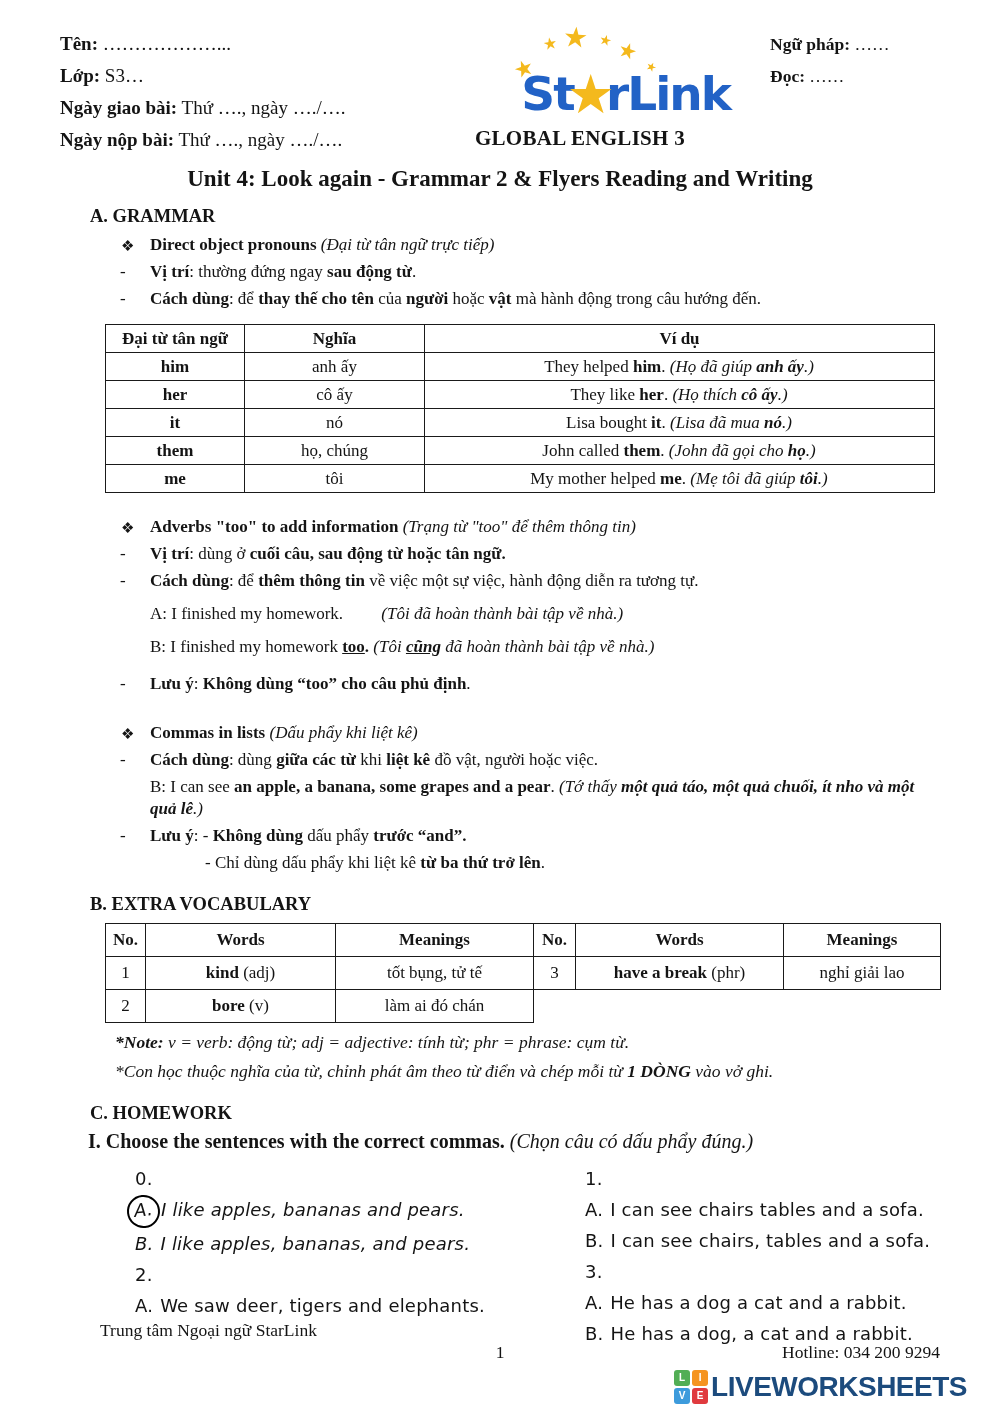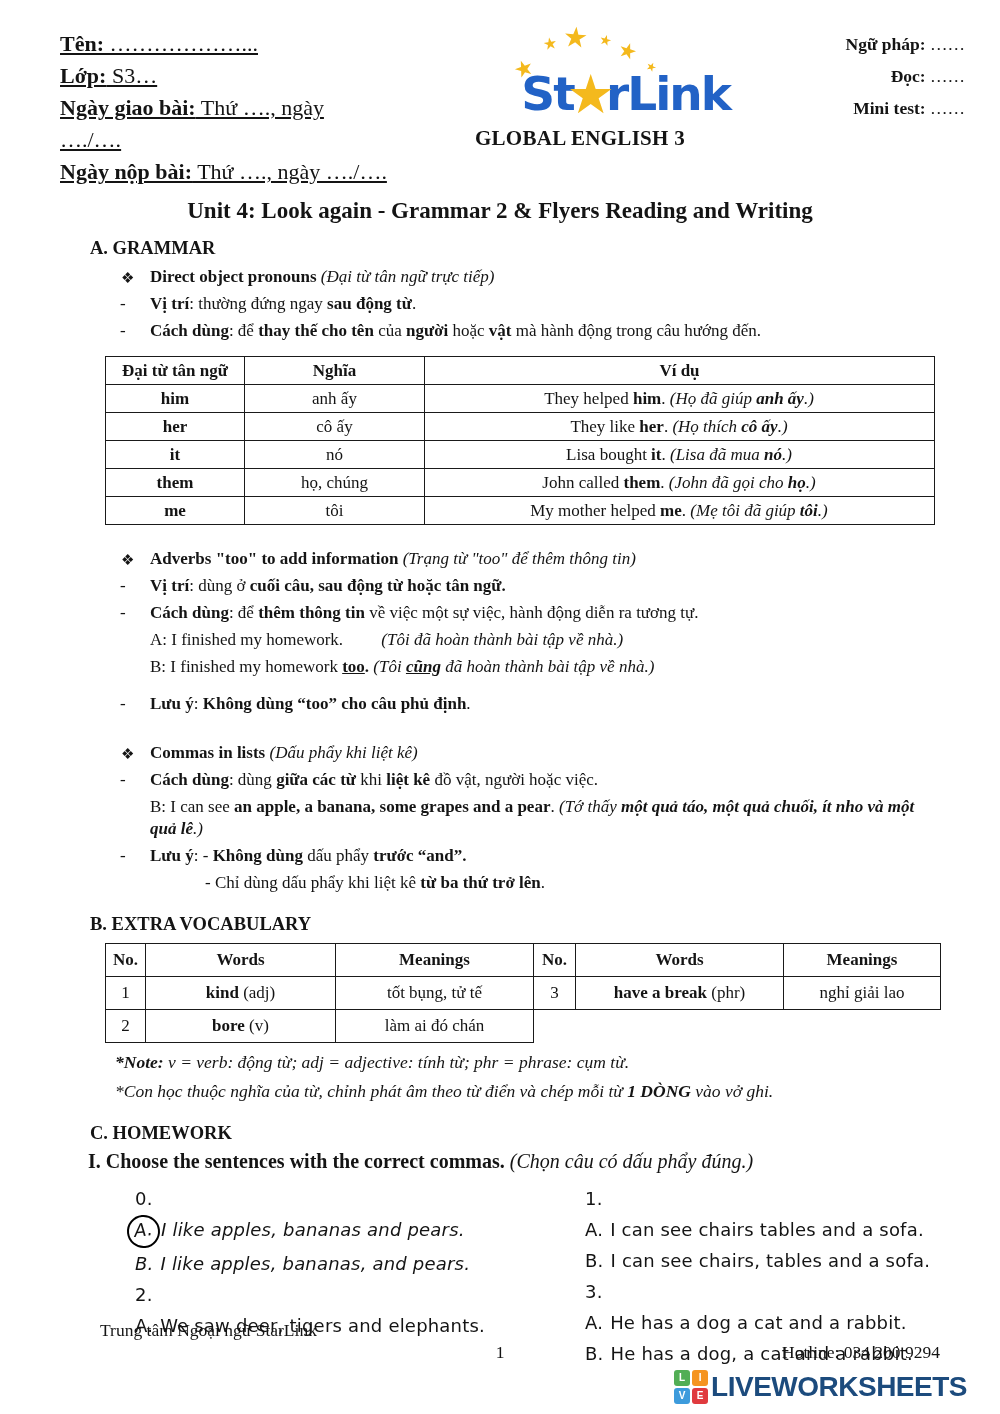--- a/index.html
+++ b/index.html
@@ -1,22 +1,22 @@
 <!DOCTYPE html>
 <html><head>
 <meta charset="utf-8">
 <style>
   html,body{margin:0;padding:0;background:#ffffff;}
   .page{position:relative;width:1000px;height:1414px;background:#ffffff;overflow:hidden;
         font-family:"Liberation Serif",serif;color:#141414;font-size:17px;}
 
   
   .hdr{display:flex;justify-content:space-between;padding:28px 35px 0 60px;}
-  .hdr-left{width:330px;line-height:32px;font-size:22px;text-decoration:underline;}
-  .hdr-right{width:195px;text-align:right;line-height:32px;font-size:17.5px;}
+  .hdr-left{width:330px;line-height:32px;font-size:19px;}
+  .hdr-right{width:195px;line-height:32px;font-size:17.5px;}
   .hdr-center{flex:1;display:flex;flex-direction:column;align-items:center;}
 
   .logo-box{position:relative;width:300px;height:94px;}
   .logo-word{position:absolute;left:0;right:0;top:32px;text-align:right;
              font-family:"DejaVu Sans",sans-serif;font-weight:bold;font-size:47px;
              letter-spacing:-2px;white-space:nowrap;}
   .bigstar{display:inline-block;font-size:54px;margin:0 -7px;transform:translateY(3px);}
   .as{position:absolute;line-height:1;}
   .as1{left:84px;top:30px;font-size:22px;transform:rotate(-20deg);}
   .as2{left:113px;top:8px;font-size:16px;transform:rotate(-10deg);}
@@ -27,21 +27,21 @@
   .logo-sub{font-weight:bold;font-size:21px;margin-top:4px;letter-spacing:0.3px;}
 
   .doc-title{text-align:center;font-weight:bold;font-size:23px;margin-top:10px;}
 
   
   .sec-h{font-weight:bold;font-size:18.5px;margin:14px 0 4px 90px;}
   .line{position:relative;padding:2.5px 68px 2.5px 150px;line-height:22px;}
   .line .marker{position:absolute;left:120px;top:2.5px;}
   .line.bullet .marker{left:121px;font-size:15px;top:4px;}
   .indent2{padding-left:205px;}
-  .mt6{}
+  .mt6{margin-top:6px;}
   .mt10{margin-top:10px;}
   .mt14{margin-top:14px;}
 
   
   table{border-collapse:collapse;}
   .t1{margin:12px 0 0 105px;width:830px;font-size:17px;}
   .t1 th,.t1 td{border:1.6px solid #1a1a1a;padding:1px 8px;height:25px;}
   .t1 th{text-align:center;font-size:17px;}
   .t1 td.c1{text-align:center;font-weight:bold;width:122px;}
   .t1 td.c2{text-align:center;width:163px;}
@@ -106,21 +106,20 @@
         <div class="logo-word">
           <span style="color: rgb(34, 98, 198);">St</span><span class="bigstar" style="color: rgb(244, 185, 29);">★</span><span style="color: rgb(34, 98, 198);">rLink</span>
         </div>
       </div>
       <div class="logo-sub">GLOBAL ENGLISH 3</div>
     </div>
 
     <div class="hdr-right">
       <div><b>Ngữ pháp:</b> ……</div>
       <div><b>Đọc:</b> ……</div>
-      <div><b>Mini test:</b> ……</div>
     </div>
   </div>
 
   <div class="doc-title">Unit 4: Look again - Grammar 2 &amp; Flyers Reading and Writing</div>
 
   <div class="sec-h">A. GRAMMAR</div>
 
   <div class="line bullet">
     <span class="marker">❖</span>
     <span><b>Direct object pronouns</b> <i>(Đại từ tân ngữ trực tiếp)</i></span>

